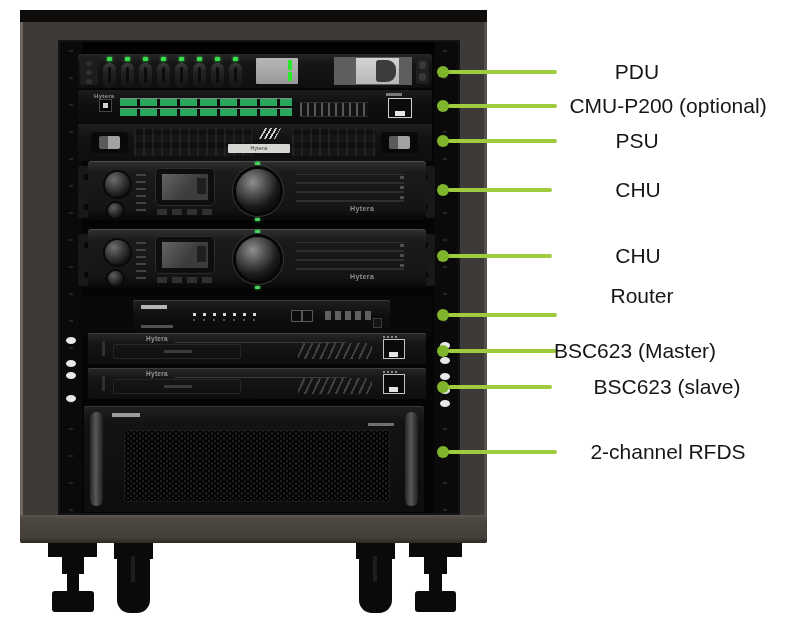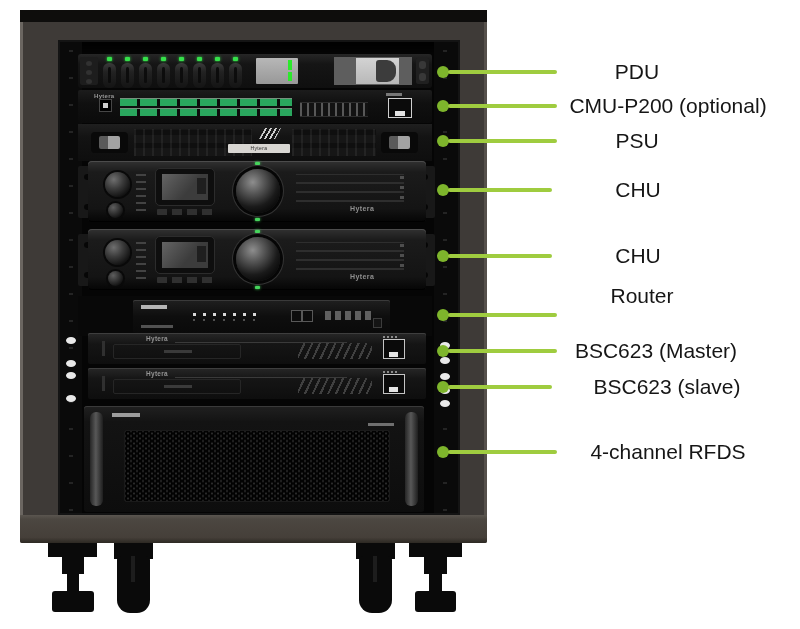--- a/index.html
+++ b/index.html
@@ -359,26 +359,26 @@
     <span class="c-label" style="left:638px;top:256px">CHU</span>
   </div>
   <div>
     <span class="c-dot" style="left:437px;top:309px"></span>
     <span class="c-line" style="left:448px;top:313px;width:109px"></span>
     <span class="c-label" style="left:642px;top:296px">Router</span>
   </div>
   <div>
     <span class="c-dot" style="left:437px;top:345px"></span>
     <span class="c-line" style="left:448px;top:349px;width:109px"></span>
-    <span class="c-label" style="left:656px;top:351px">BSC623 (Master)</span>
+    <span class="c-label" style="left:635px;top:351px">BSC623 (Master)</span>
   </div>
   <div>
     <span class="c-dot" style="left:437px;top:381px"></span>
     <span class="c-line" style="left:448px;top:385px;width:104px"></span>
     <span class="c-label" style="left:667px;top:387px">BSC623 (slave)</span>
   </div>
   <div>
     <span class="c-dot" style="left:437px;top:446px"></span>
     <span class="c-line" style="left:448px;top:450px;width:109px"></span>
-    <span class="c-label" style="left:668px;top:452px">4-channel RFDS</span>
+    <span class="c-label" style="left:668px;top:452px">2-channel RFDS</span>
   </div>
 
 </div>
 
 </body></html>

